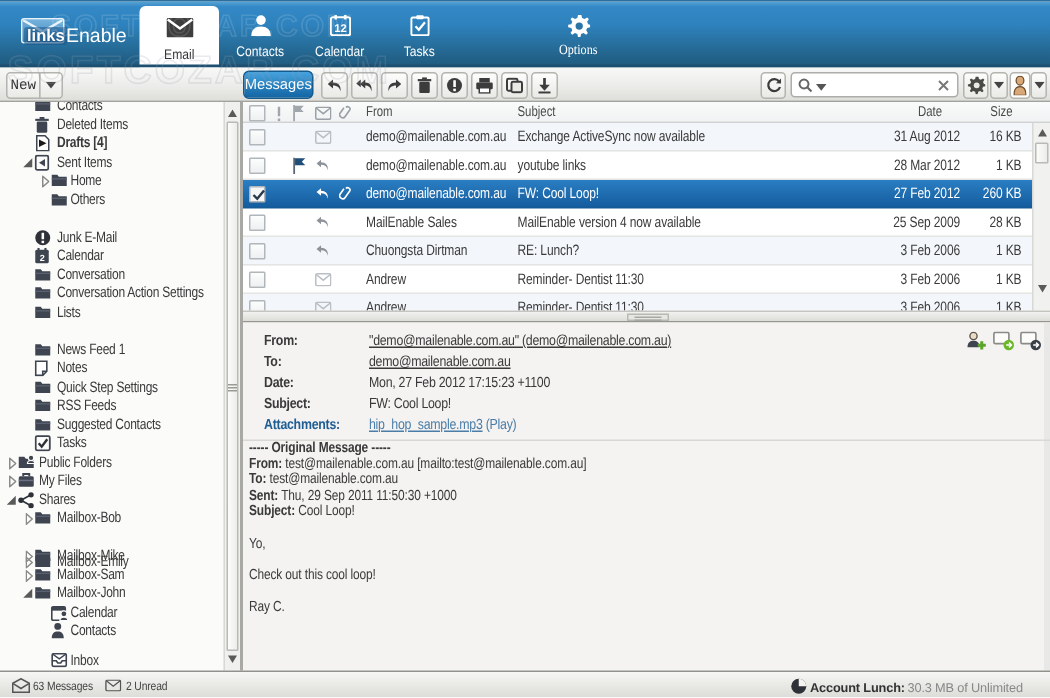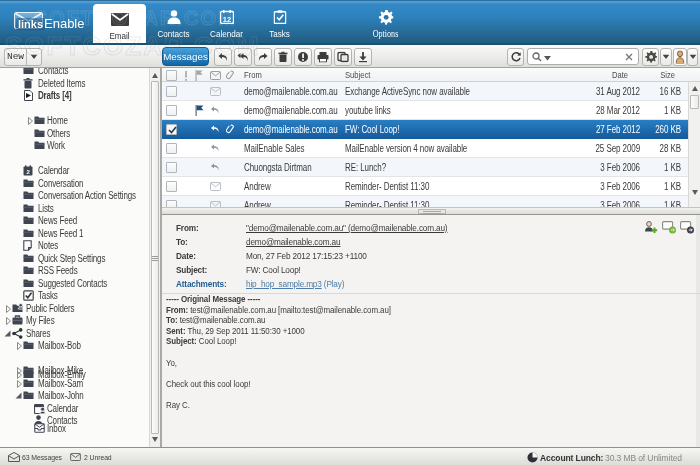--- a/index.html
+++ b/index.html
@@ -242,43 +242,54 @@
         </svg>
         <span class="txt" style="left:38px;">Deleted Items</span>
       </div>
     <div class="trow" style="top:21.0px">
         <svg width="11" height="11" viewBox="0 0 11 11" style="left:23px;">
           <path d="M1.5 0.5 L7 0.5 L9.5 3 L9.5 10.5 L1.5 10.5 Z" fill="#fff" stroke="#3e4450" stroke-width="1"></path>
           <path d="M3 3 L8 5.5 L3 8 Z" fill="#1a1a1a"></path>
         </svg>
         <span class="txt" style="left:38px;font-weight:bold;">Drafts [4]</span>
       </div>
+    <div class="trow" style="top:33.5px">
+        <svg width="7" height="7" viewBox="0 0 7 7" style="left:15px;top:3px;">
+          <path d="M6.5 0.5 L6.5 6.5 L0.5 6.5 Z" fill="#5a5a5a"></path>
+        </svg>
+        <svg width="10" height="11" viewBox="0 0 10 11" style="left:23px;">
+          <rect x="0.8" y="0.8" width="8.4" height="9.4" rx="1" fill="none" stroke="#3e4450" stroke-width="1.2"></rect>
+          <path d="M3 5.5 L7 3 L7 8 Z" fill="#3e4450"></path>
+        </svg>
+        <span class="txt" style="left:38px;">Sent Items</span>
+      </div>
     <div class="trow" style="top:46.0px">
         <svg width="5" height="8" viewBox="0 0 5 8" style="left:28px;top:3px;">
           <path d="M0.5 0.5 L4.5 4 L0.5 7.5 Z" fill="none" stroke="#8a8a8a" stroke-width="1"></path>
         </svg>
         <svg width="11" height="10" viewBox="0 0 11 10" style="left:34px;">
           <path d="M0.5 1.5 L4.2 1.5 L5.2 2.8 L10.5 2.8 L10.5 9 L0.5 9 Z" fill="#3e4450"></path>
           <rect x="0.5" y="3.8" width="10" height="0.9" fill="#5a6170"></rect>
         </svg>
         <span class="txt" style="left:47px;">Home</span>
       </div>
     <div class="trow" style="top:58.5px">
         <svg width="11" height="10" viewBox="0 0 11 10" style="left:34px;">
           <path d="M0.5 1.5 L4.2 1.5 L5.2 2.8 L10.5 2.8 L10.5 9 L0.5 9 Z" fill="#3e4450"></path>
           <rect x="0.5" y="3.8" width="10" height="0.9" fill="#5a6170"></rect>
         </svg>
         <span class="txt" style="left:47px;">Others</span>
       </div>
-    <div class="trow" style="top:71.0px">
-        <svg width="11" height="10" viewBox="0 0 11 10" style="left:34px;">
-          <path d="M0.5 1.5 L4.2 1.5 L5.2 2.8 L10.5 2.8 L10.5 9 L0.5 9 Z" fill="#3e4450"></path>
-          <rect x="0.5" y="3.8" width="10" height="0.9" fill="#5a6170"></rect>
-        </svg>
-        <span class="txt" style="left:47px;">Work</span>
+    <div class="trow" style="top:83.5px">
+        <svg width="11" height="11" viewBox="0 0 11 11" style="left:23px;">
+          <circle cx="5.5" cy="5.5" r="5" fill="#2e3238"></circle>
+          <rect x="4.7" y="2.2" width="1.7" height="4.3" fill="#fff"></rect>
+          <rect x="4.7" y="7.5" width="1.7" height="1.6" fill="#fff"></rect>
+        </svg>
+        <span class="txt" style="left:38px;">Junk E-Mail</span>
       </div>
     <div class="trow" style="top:96.0px">
         <svg width="10" height="11" viewBox="0 0 10 11" style="left:23px;">
           <rect x="0.5" y="1.5" width="9" height="9" rx="1" fill="#3e4450"></rect>
           <rect x="2" y="0.3" width="1.4" height="2.4" fill="#3e4450"></rect>
           <rect x="6.6" y="0.3" width="1.4" height="2.4" fill="#3e4450"></rect>
           <text x="5" y="8.7" font-size="6" font-weight="bold" fill="#fff" text-anchor="middle" font-family="Liberation Sans">2</text>
         </svg>
         <span class="txt" style="left:38px;">Calendar</span>
       </div>
@@ -296,27 +307,20 @@
         </svg>
         <span class="txt" style="left:38px;">Conversation Action Settings</span>
       </div>
     <div class="trow" style="top:133.5px">
         <svg width="11" height="10" viewBox="0 0 11 10" style="left:23px;">
           <path d="M0.5 1.5 L4.2 1.5 L5.2 2.8 L10.5 2.8 L10.5 9 L0.5 9 Z" fill="#3e4450"></path>
           <rect x="0.5" y="3.8" width="10" height="0.9" fill="#5a6170"></rect>
         </svg>
         <span class="txt" style="left:38px;">Lists</span>
       </div>
-    <div class="trow" style="top:146.0px">
-        <svg width="11" height="10" viewBox="0 0 11 10" style="left:23px;">
-          <path d="M0.5 1.5 L4.2 1.5 L5.2 2.8 L10.5 2.8 L10.5 9 L0.5 9 Z" fill="#3e4450"></path>
-          <rect x="0.5" y="3.8" width="10" height="0.9" fill="#5a6170"></rect>
-        </svg>
-        <span class="txt" style="left:38px;">News Feed</span>
-      </div>
     <div class="trow" style="top:158.5px">
         <svg width="11" height="10" viewBox="0 0 11 10" style="left:23px;">
           <path d="M0.5 1.5 L4.2 1.5 L5.2 2.8 L10.5 2.8 L10.5 9 L0.5 9 Z" fill="#3e4450"></path>
           <rect x="0.5" y="3.8" width="10" height="0.9" fill="#5a6170"></rect>
         </svg>
         <span class="txt" style="left:38px;">News Feed 1</span>
       </div>
     <div class="trow" style="top:171.0px">
         <svg width="9" height="11" viewBox="0 0 9 11" style="left:23px;">
           <path d="M0.8 0.8 L8.2 0.8 L8.2 7.5 L5.5 10.2 L0.8 10.2 Z" fill="#fff" stroke="#3e4450" stroke-width="1.1"></path>
@@ -445,21 +449,21 @@
         </svg>
         <span class="txt" style="left:47px;">Calendar</span>
       </div>
     <div class="trow" style="top:346.0px">
         <svg width="9" height="11" viewBox="0 0 9 11" style="left:34px;">
           <circle cx="4.5" cy="2.6" r="2.3" fill="#3e4450"></circle>
           <path d="M0.5 10.5 C0.5 7.2 2.2 6 4.5 6 C6.8 6 8.5 7.2 8.5 10.5 Z" fill="#3e4450"></path>
         </svg>
         <span class="txt" style="left:47px;">Contacts</span>
       </div>
-    <div class="trow" style="top:354px">
+    <div class="trow" style="top:366px">
         <svg width="11" height="10" viewBox="0 0 11 10" style="left:34px;">
           <rect x="0.8" y="0.8" width="9.4" height="8.4" rx="0.8" fill="#fff" stroke="#3e4450" stroke-width="1.1"></rect>
           <path d="M0.8 5.5 L3.5 5.5 L4.5 7 L6.5 7 L7.5 5.5 L10.2 5.5" fill="none" stroke="#3e4450" stroke-width="1.1"></path>
           <path d="M1 1 L5.5 4.2 L10 1" fill="none" stroke="#3e4450" stroke-width="1"></path>
         </svg>
         <span class="txt" style="left:47px;">Inbox</span>
       </div>
   </div>
   <div id="treebar">
     <div class="arr" style="left:2px;top:5px;border-left:3.5px solid transparent;border-right:3.5px solid transparent;border-bottom:5px solid #5a5a56;"></div>

